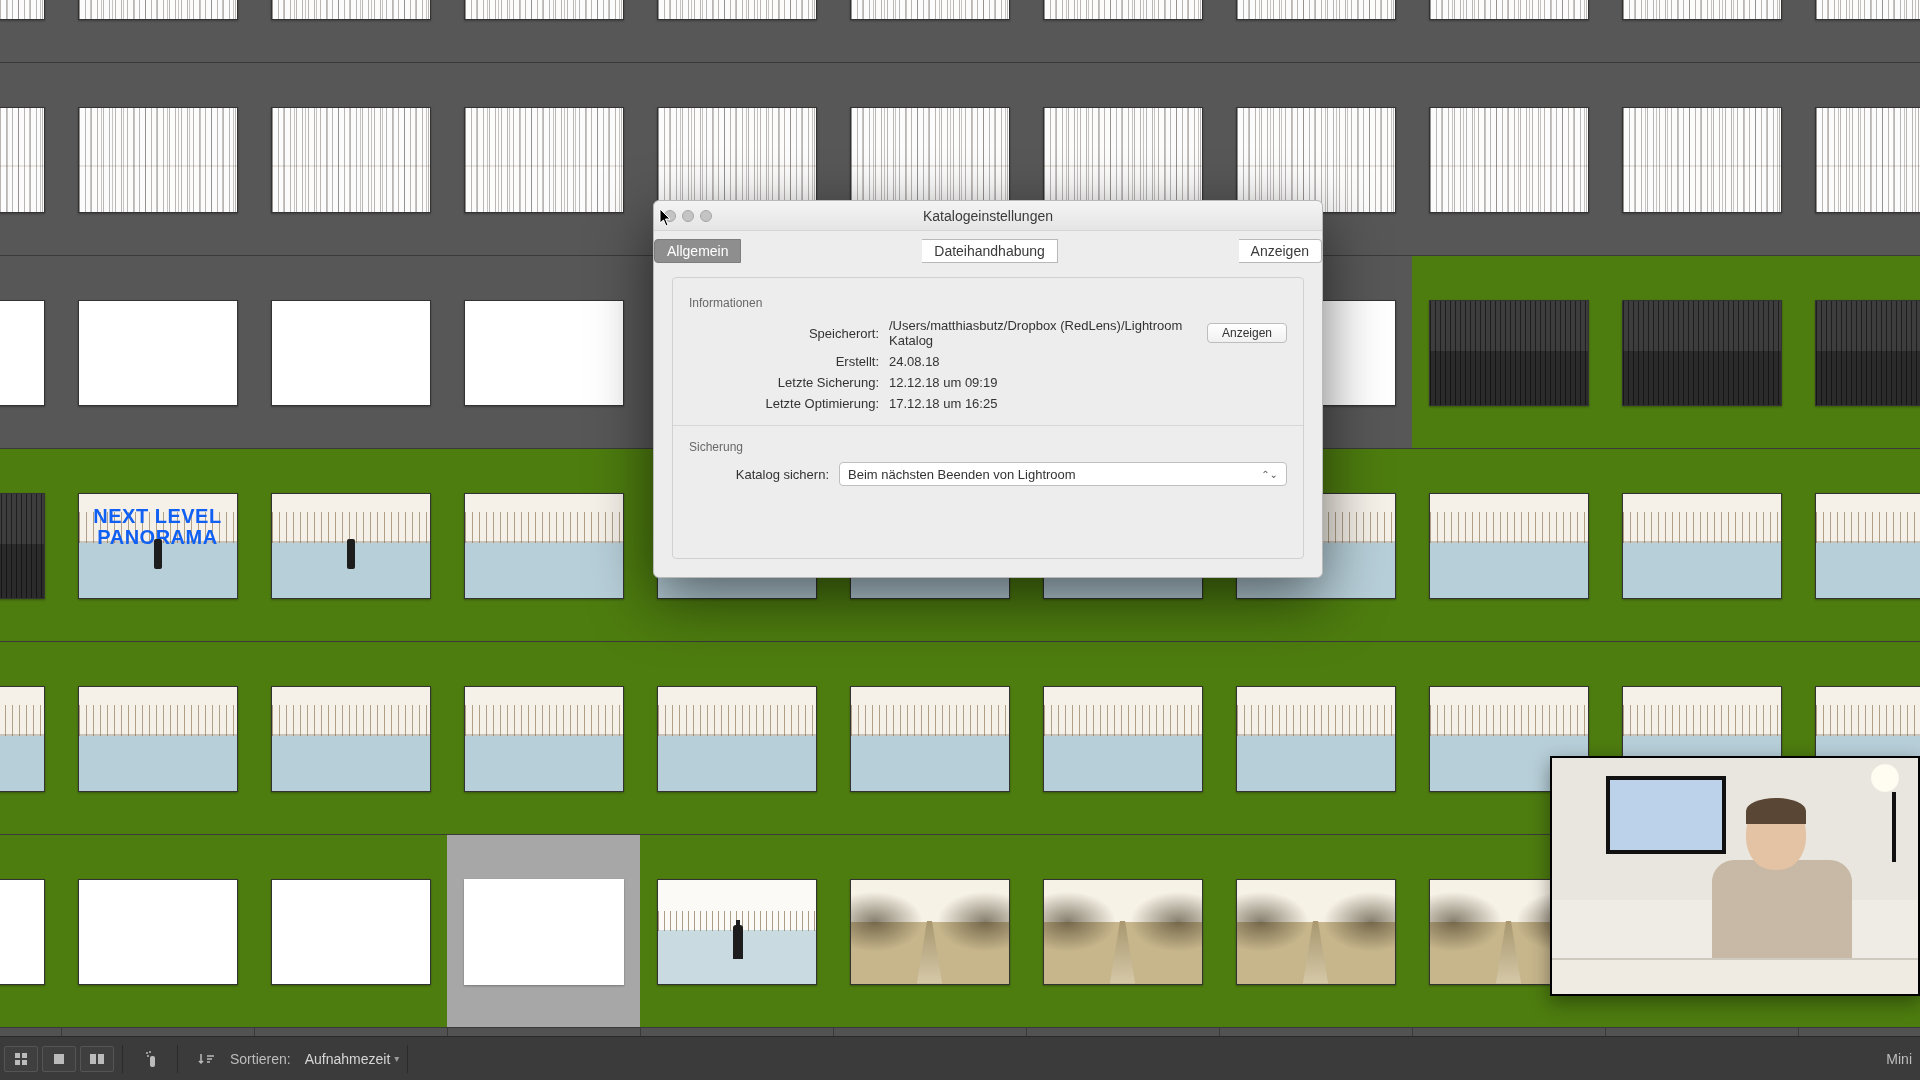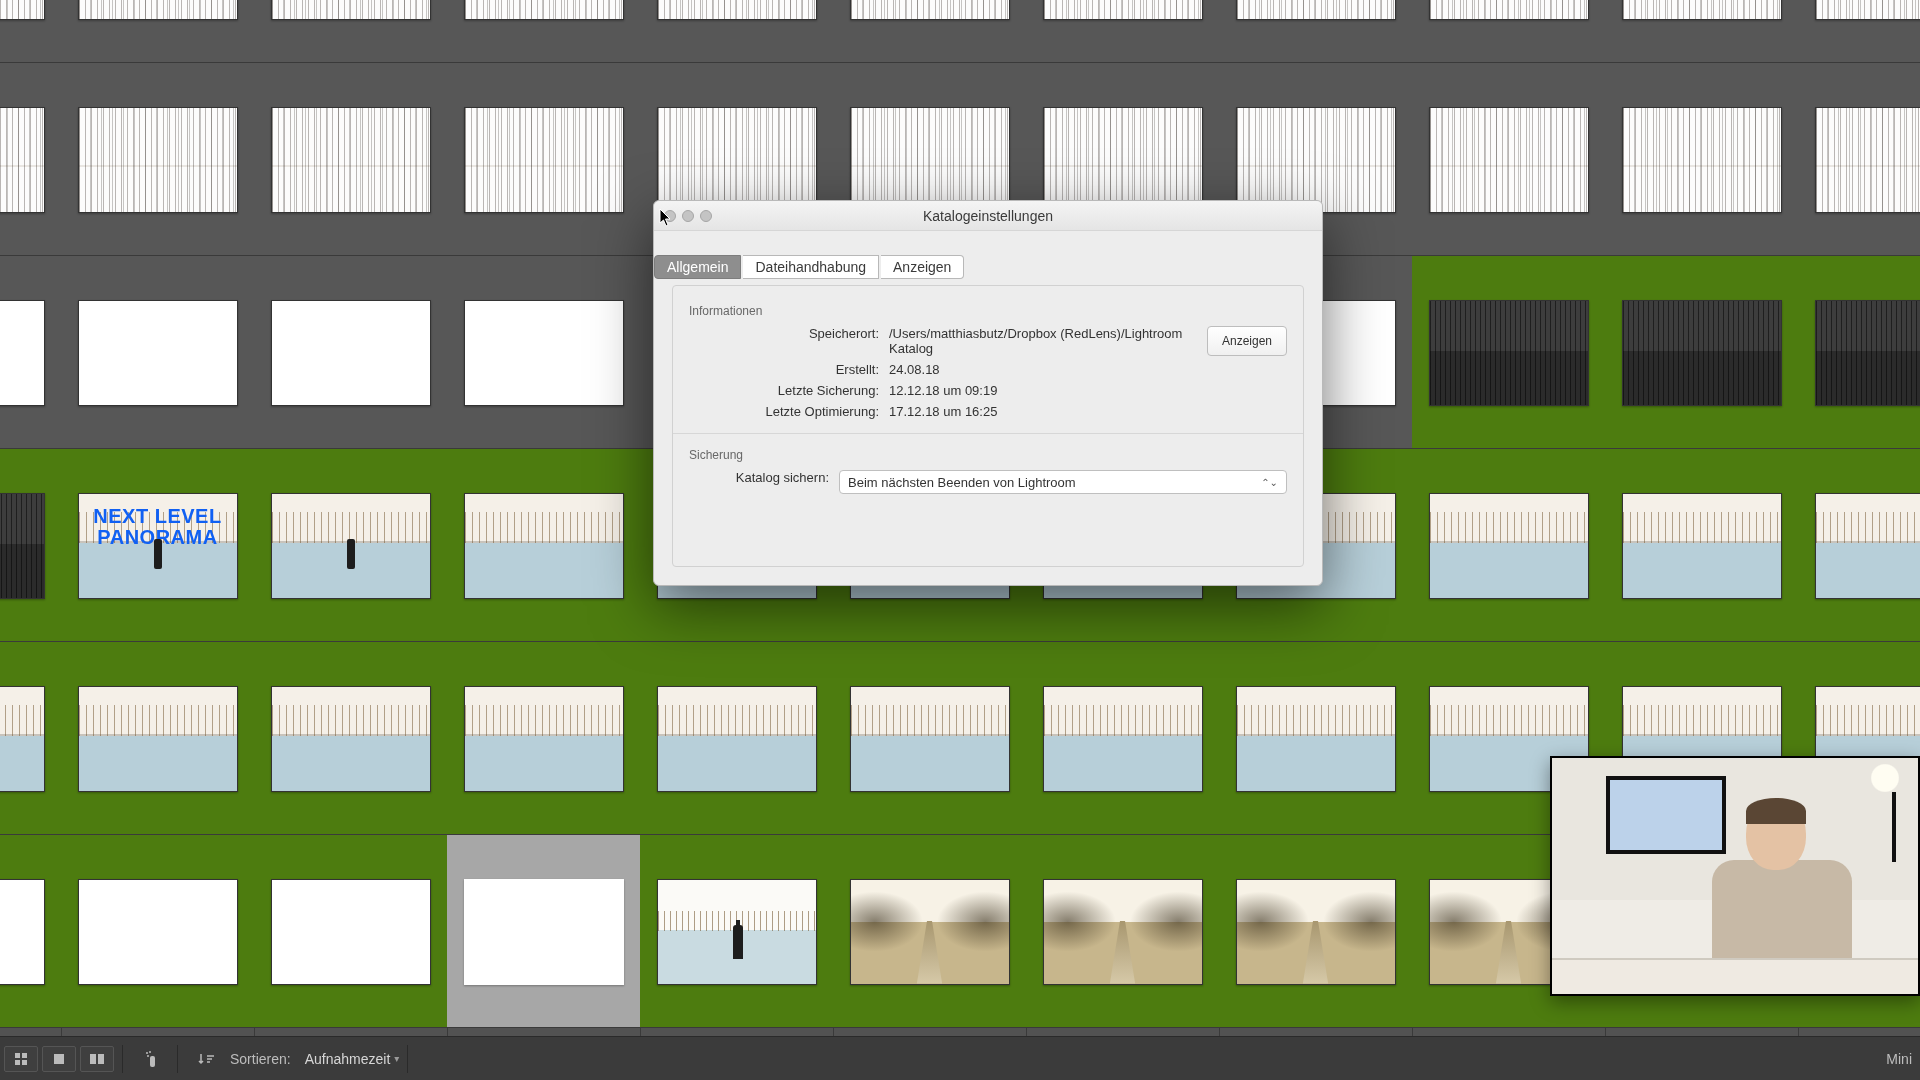--- a/index.html
+++ b/index.html
@@ -47,29 +47,29 @@
   .bar .chev{margin-left:4px;font-size:10px;color:#9a9a9a}
   .bar .mini{margin-left:auto;margin-right:8px;color:#bdbdbd}
   svg{display:block}
 
   
   .dialog{position:absolute;left:653px;top:200px;width:670px;background:#ededed;border:1px solid #b9b9b9;border-radius:6px;box-shadow:0 20px 60px rgba(0,0,0,.55)}
   .titlebar{position:relative;height:30px;border-bottom:1px solid #d6d6d6;border-radius:6px 6px 0 0;background:linear-gradient(#f4f4f4,#e5e5e5)}
   .tbtn{position:absolute;top:9px;width:12px;height:12px;border-radius:50%;background:#c4c4c4;border:1px solid #a6a6a6}
   .tbtn.c1{left:10px}.tbtn.c2{left:28px}.tbtn.c3{left:46px}
   .title{position:absolute;left:0;right:0;top:7px;text-align:center;font-size:14px;color:#3a3a3a}
-  .tabs{display:flex;justify-content:flex-start;gap:2px;margin-top:24px}
+  .tabs{display:flex;justify-content:space-between;gap:2px;margin-top:8px}
   .tab{font-size:14px;padding:3px 12px;border:1px solid #b8b8b8;background:#fff;color:#3a3a3a}
   .tab:first-child{border-radius:4px 0 0 4px}
   .tab:last-child{border-radius:0 4px 4px 0;border-left:none}
   .tab.mid{border-left:none}
   .tab.active{background:#8e8e8e;color:#fff;border-color:#7d7d7d}
-  .panel{margin:6px 18px 18px;border:1px solid #d1d1d1;border-radius:4px;background:#ededed;padding:12px 16px 18px}
+  .panel{margin:14px 18px 18px;border:1px solid #d1d1d1;border-radius:4px;background:#ededed;padding:12px 16px 18px}
   .section-title{font-size:12px;color:#686868;margin:6px 0 8px}
-  .kv{display:flex;font-size:13px;color:#333;margin:6px 0}
+  .kv{display:flex;align-items:center;font-size:13px;color:#333;margin:6px 0}
   .kv .k{width:200px;text-align:right;padding-right:10px;color:#333}
   .kv .v{flex:1}
   .kv .btn{margin-left:auto}
   .btn{font-size:12px;padding:2px 14px;border:1px solid #bdbdbd;border-radius:4px;background:linear-gradient(#fff,#f0f0f0);color:#333}
   .panel hr{border:none;border-top:1px solid #d7d7d7;margin:14px -16px}
   .select{display:flex;align-items:center;width:100%;height:24px;border:1px solid #bfbfbf;border-radius:4px;background:#fff;font-size:13px;color:#333;padding:0 8px}
   .select .arrow{margin-left:auto;font-size:10px;color:#555}
 
   
   .pip{position:absolute;right:0;bottom:84px;width:370px;height:240px;background:#ccc;border:2px solid #000;box-shadow:0 6px 18px rgba(0,0,0,.4)}

